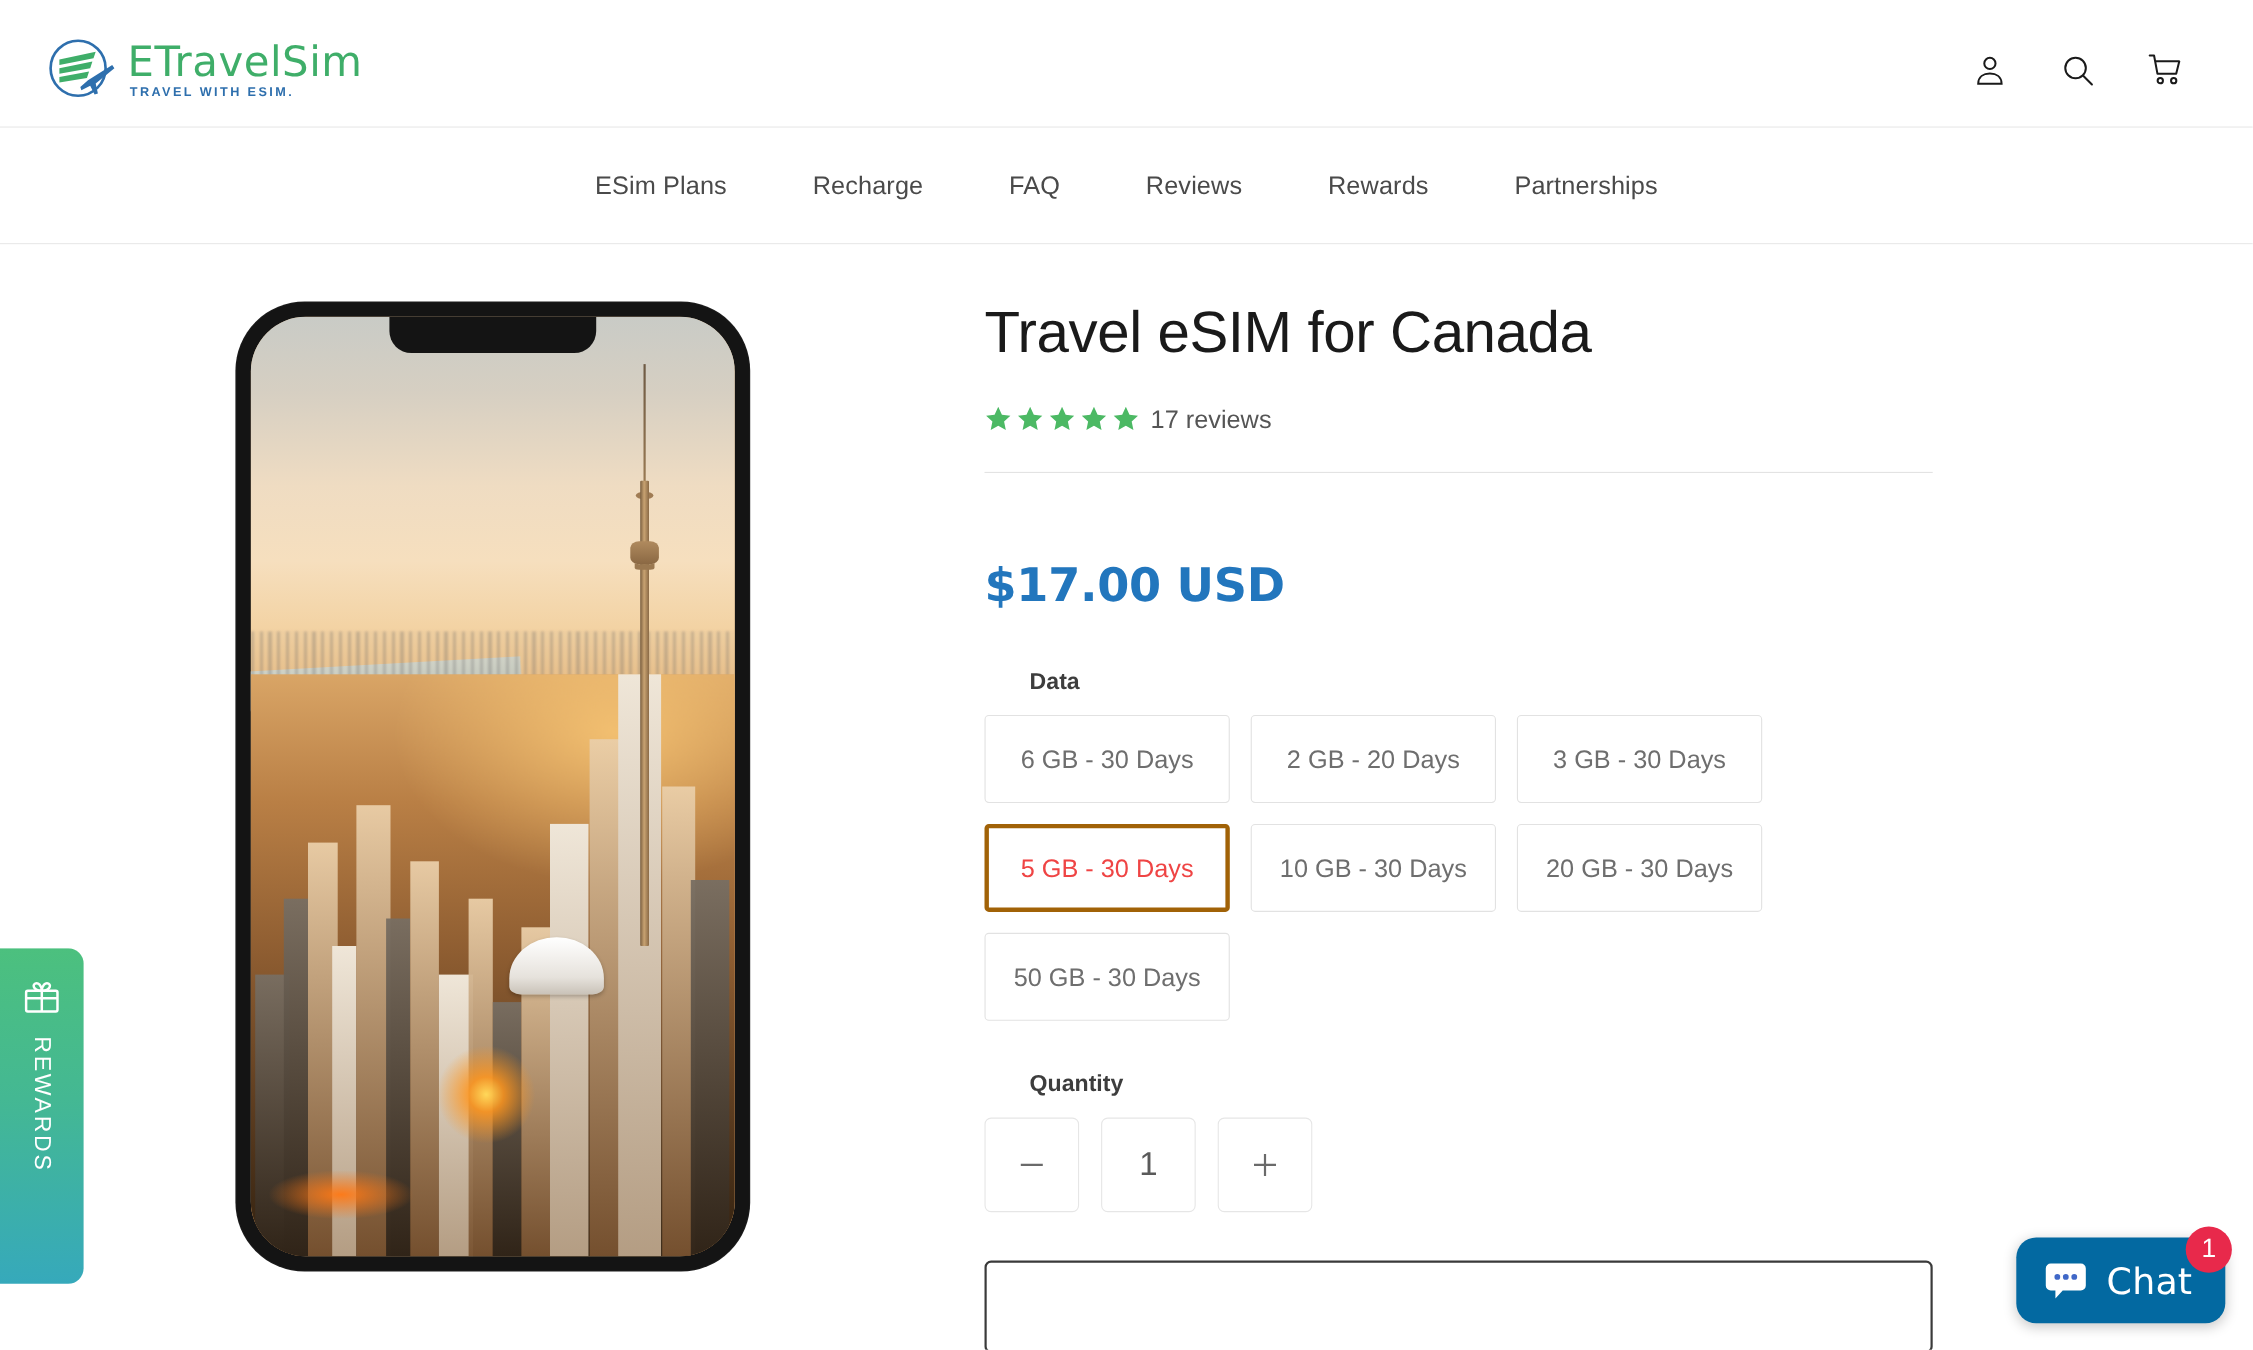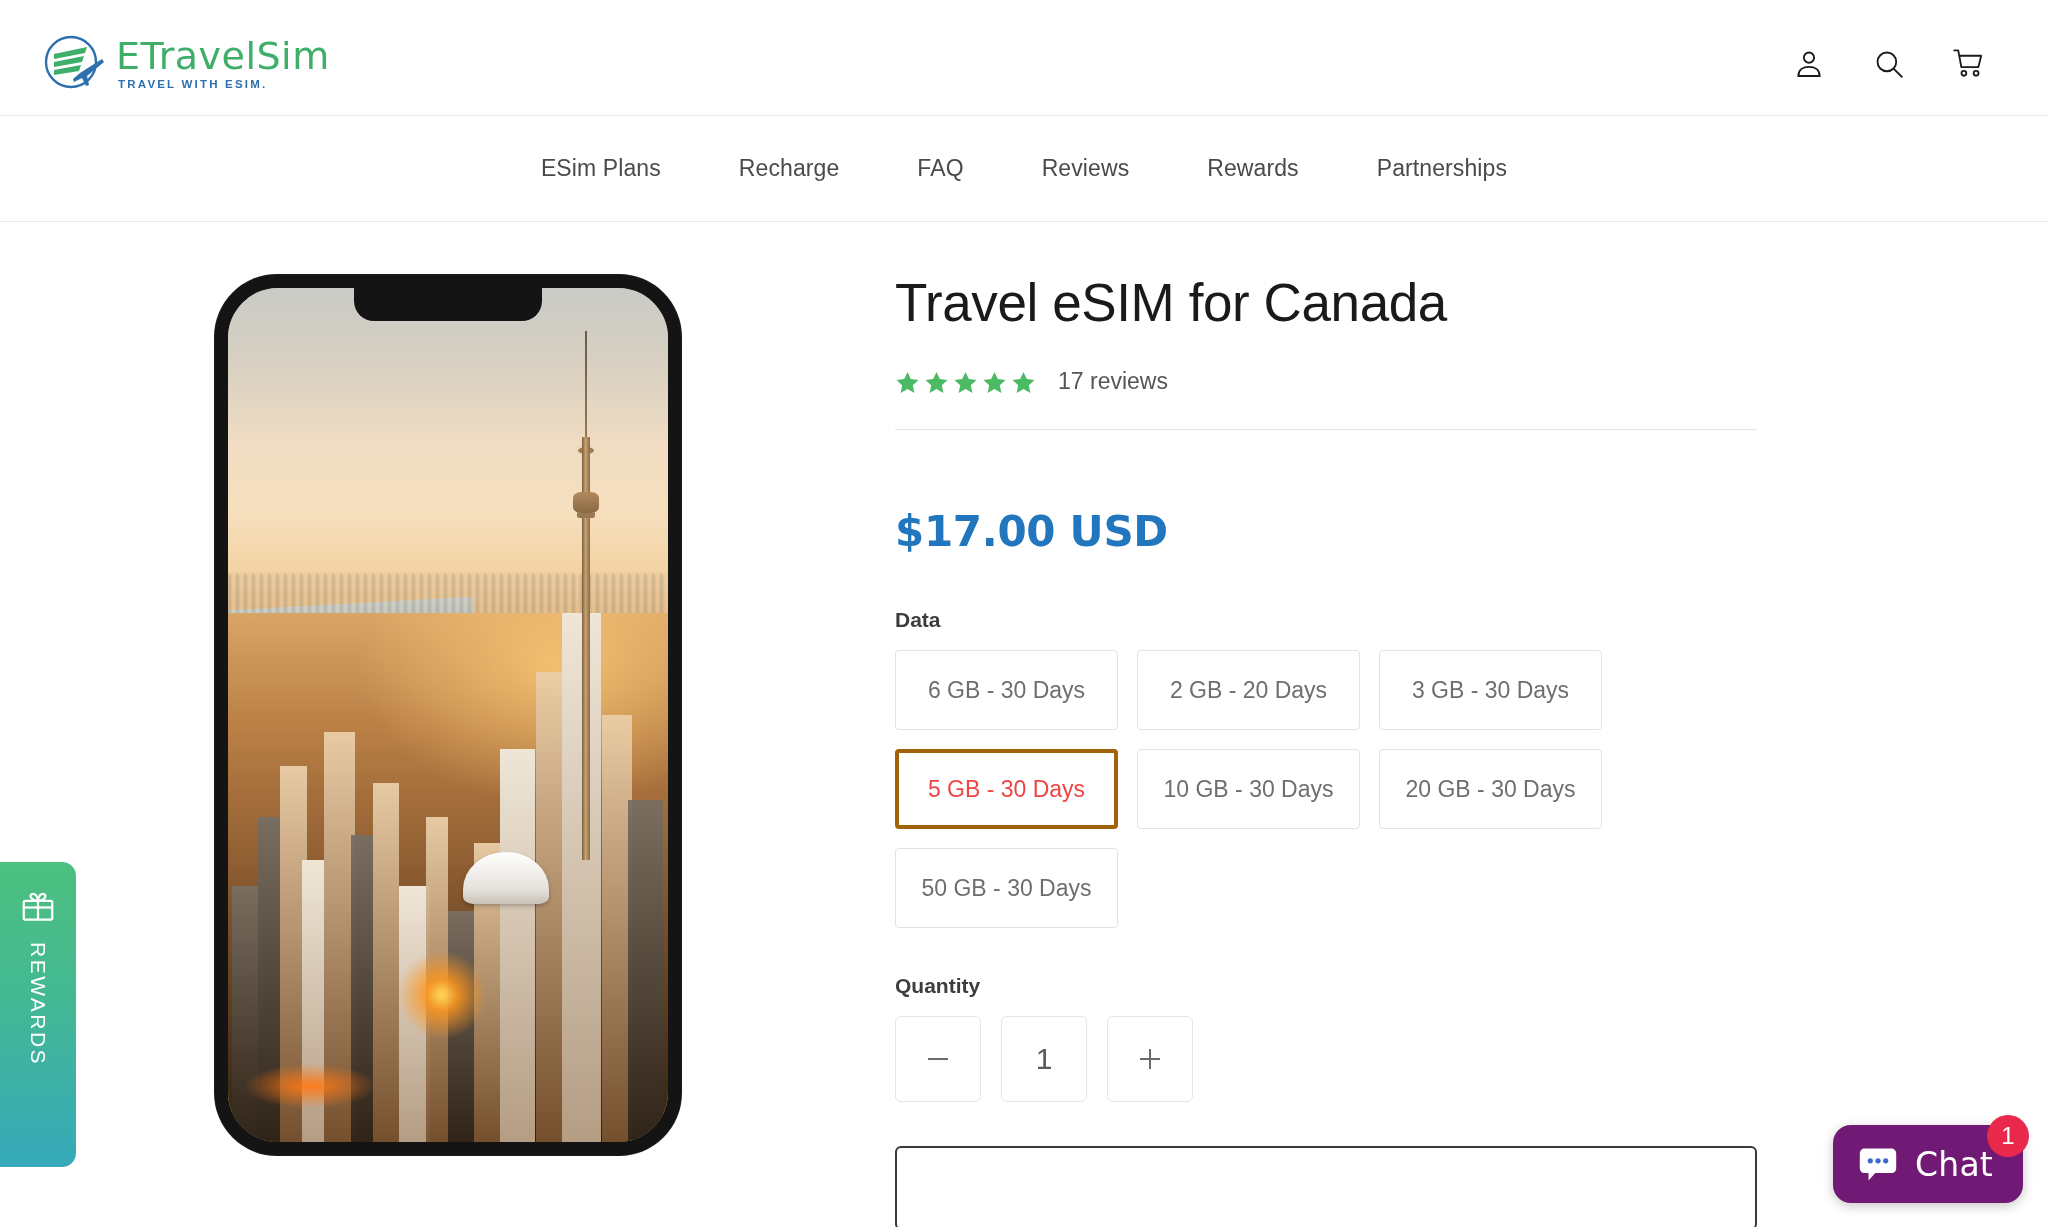--- a/index.html
+++ b/index.html
@@ -228,21 +228,21 @@
   
   .p-title {
     font-size: 53px;
     font-weight: 400;
     color: #1a1a1a;
     letter-spacing: -0.4px;
     line-height: 1.1;
     margin-bottom: 36px;
     font-family: "Liberation Sans", sans-serif;
   }
-  .rating-row { display: flex; align-items: flex-end; gap: 12px; margin-bottom: 34px; }
+  .rating-row { display: flex; align-items: flex-start; gap: 0; margin-bottom: 34px; }
   .stars { display: flex; gap: 4px; margin-right: 10px; }
   .star { width: 25px; height: 25px; display: block; }
   .review-count { font-size: 23px; color: #555; }
   .divider {
     height: 1px;
     background: #e3e3e3;
     width: 862px;
     margin-bottom: 77px;
   }
   .price {
@@ -251,20 +251,21 @@
     color: #2276bd;
     letter-spacing: -0.3px;
     margin-bottom: 52px;
     font-family: "DejaVu Sans", sans-serif;
   }
   .field-label {
     font-size: 21px;
     font-weight: 700;
     color: #3d3d3d;
     margin-bottom: 18px;
+    margin-left: 41px;
   }
   .options {
     display: flex;
     flex-wrap: wrap;
     gap: 19px;
     width: 790px;
     margin-bottom: 46px;
   }
   .opt {
     min-width: 223px;
@@ -334,21 +335,21 @@
     font-weight: 400;
   }
 
   
   .chat-widget {
     position: fixed;
     right: 25px; bottom: 24px;
     z-index: 60;
   }
   .chat-btn {
-    background: #701a75;
+    background: #0369a1;
     border-radius: 18px;
     height: 78px;
     padding: 0 30px 0 24px;
     display: flex;
     align-items: center;
     gap: 16px;
     cursor: pointer;
     box-shadow: 0 3px 12px rgba(0,0,0,.22);
   }
   .chat-bubble-icon { width: 42px; height: 42px; }

